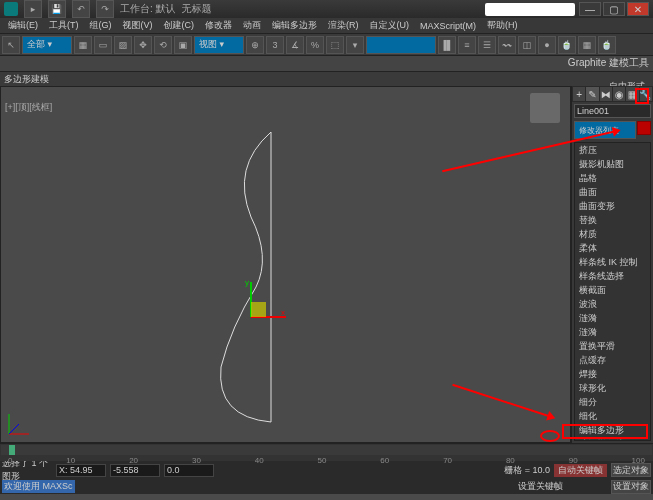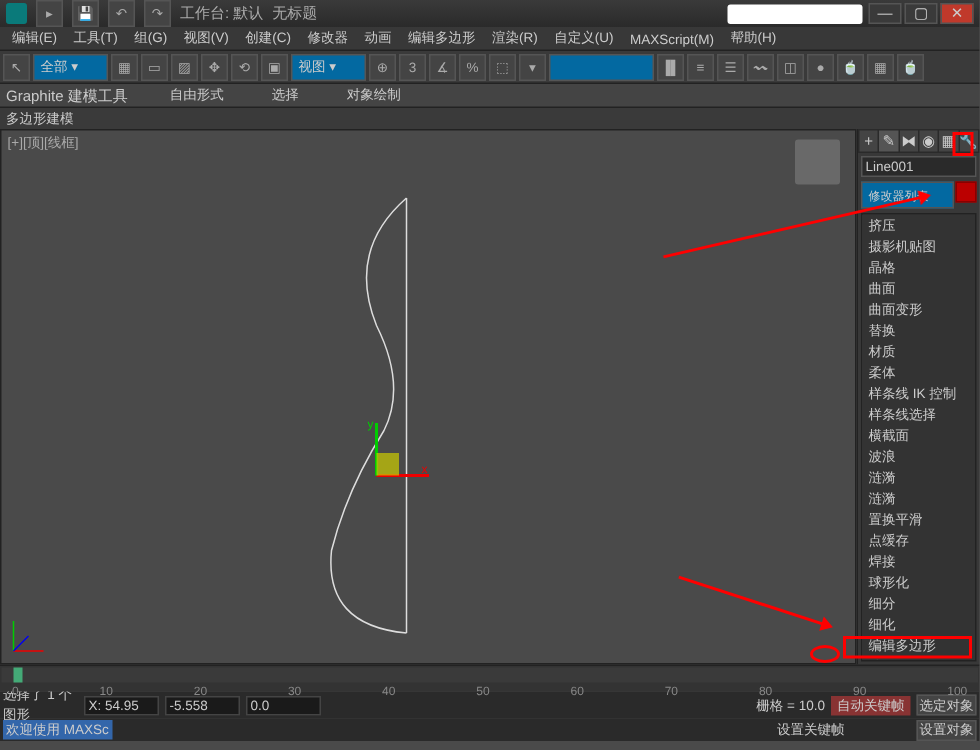--- a/index.html
+++ b/index.html
@@ -10,26 +10,26 @@
 .title-text { color: #aaa; font-size: 10px; }
 .search-box { background: #fff; height: 13px; width: 90px; border-radius: 2px; }
 .winbtns { display: flex; gap: 2px; }
 .winbtn { width: 22px; height: 14px; background: #3a3a3a; border: 1px solid #555; display:flex; align-items:center; justify-content:center;}
 .winbtn.close { background: #c0392b; }
 .menubar { height: 16px; background: #383838; display: flex; align-items: center; padding: 0 4px; gap: 3px; border-bottom: 1px solid #222;}
 .menuitem { padding: 0 4px; font-size: 9px; color: #ccc; }
 .toolbar { height: 22px; background: #3a3a3a; display: flex; align-items: center; padding: 0 2px; gap: 2px; border-bottom: 1px solid #222;}
 .tbtn { width: 18px; height: 18px; background: #444; border: 1px solid #555; display:flex; align-items:center; justify-content:center; font-size:9px; color:#aaa;}
 .tdrop { height:18px; background:#0369a1; border:1px solid #555; padding:0 4px; display:flex; align-items:center; font-size:9px; min-width:50px;}
-.ribbon { height: 16px; background: #444; display: flex; align-items: center; padding: 0 4px; gap: 24px; border-bottom: 1px solid #222;}
+.ribbon { height: 16px; background: #444; display: flex; align-items: flex-end; padding: 0 4px; gap: 10px; border-bottom: 1px solid #222; flex-direction: column;}
 .ribtab { font-size: 9px; color: #ccc; padding: 0 4px;}
 .subhdr { height: 14px; background: #3a3a3a; padding: 0 4px; font-size:9px; display:flex; align-items:center;}
 .main { display: flex; height: 357px; }
 .viewport { flex: 1; background: #4a4a4a; position: relative; border: 1px solid #222;}
-.vplabel { position:absolute; top:2px; left:4px; font-size:9px; color:#aaa;}
+.vplabel { position:absolute; top:14px; left:4px; font-size:9px; color:#aaa;}
 .viewcube { position:absolute; top:6px; right:10px; width:30px; height:30px; background:#888; opacity:0.5; border-radius:2px;}
 .spline { position:absolute; top:40px; left:200px; }
 .gizmo { position:absolute; top:190px; left:230px; }
 .axis-indicator { position:absolute; bottom:4px; left:4px; }
 .rightpanel { width: 82px; background: #383838; border-left: 1px solid #222; display:flex; flex-direction:column;}
 .panel-tabs { height: 16px; display:flex; gap:1px; background:#2a2a2a; padding:1px;}
 .ptab { flex:1; background:#444; display:flex; align-items:center; justify-content:center;}
 .ptab.active { background:#555;}
 .objname { height:14px; background:#2a2a2a; border:1px solid #555; margin:2px; font-size:9px; padding:0 2px; display:flex; align-items:center;}
 .btnrow { display:flex; gap:1px; margin:1px 2px;}

